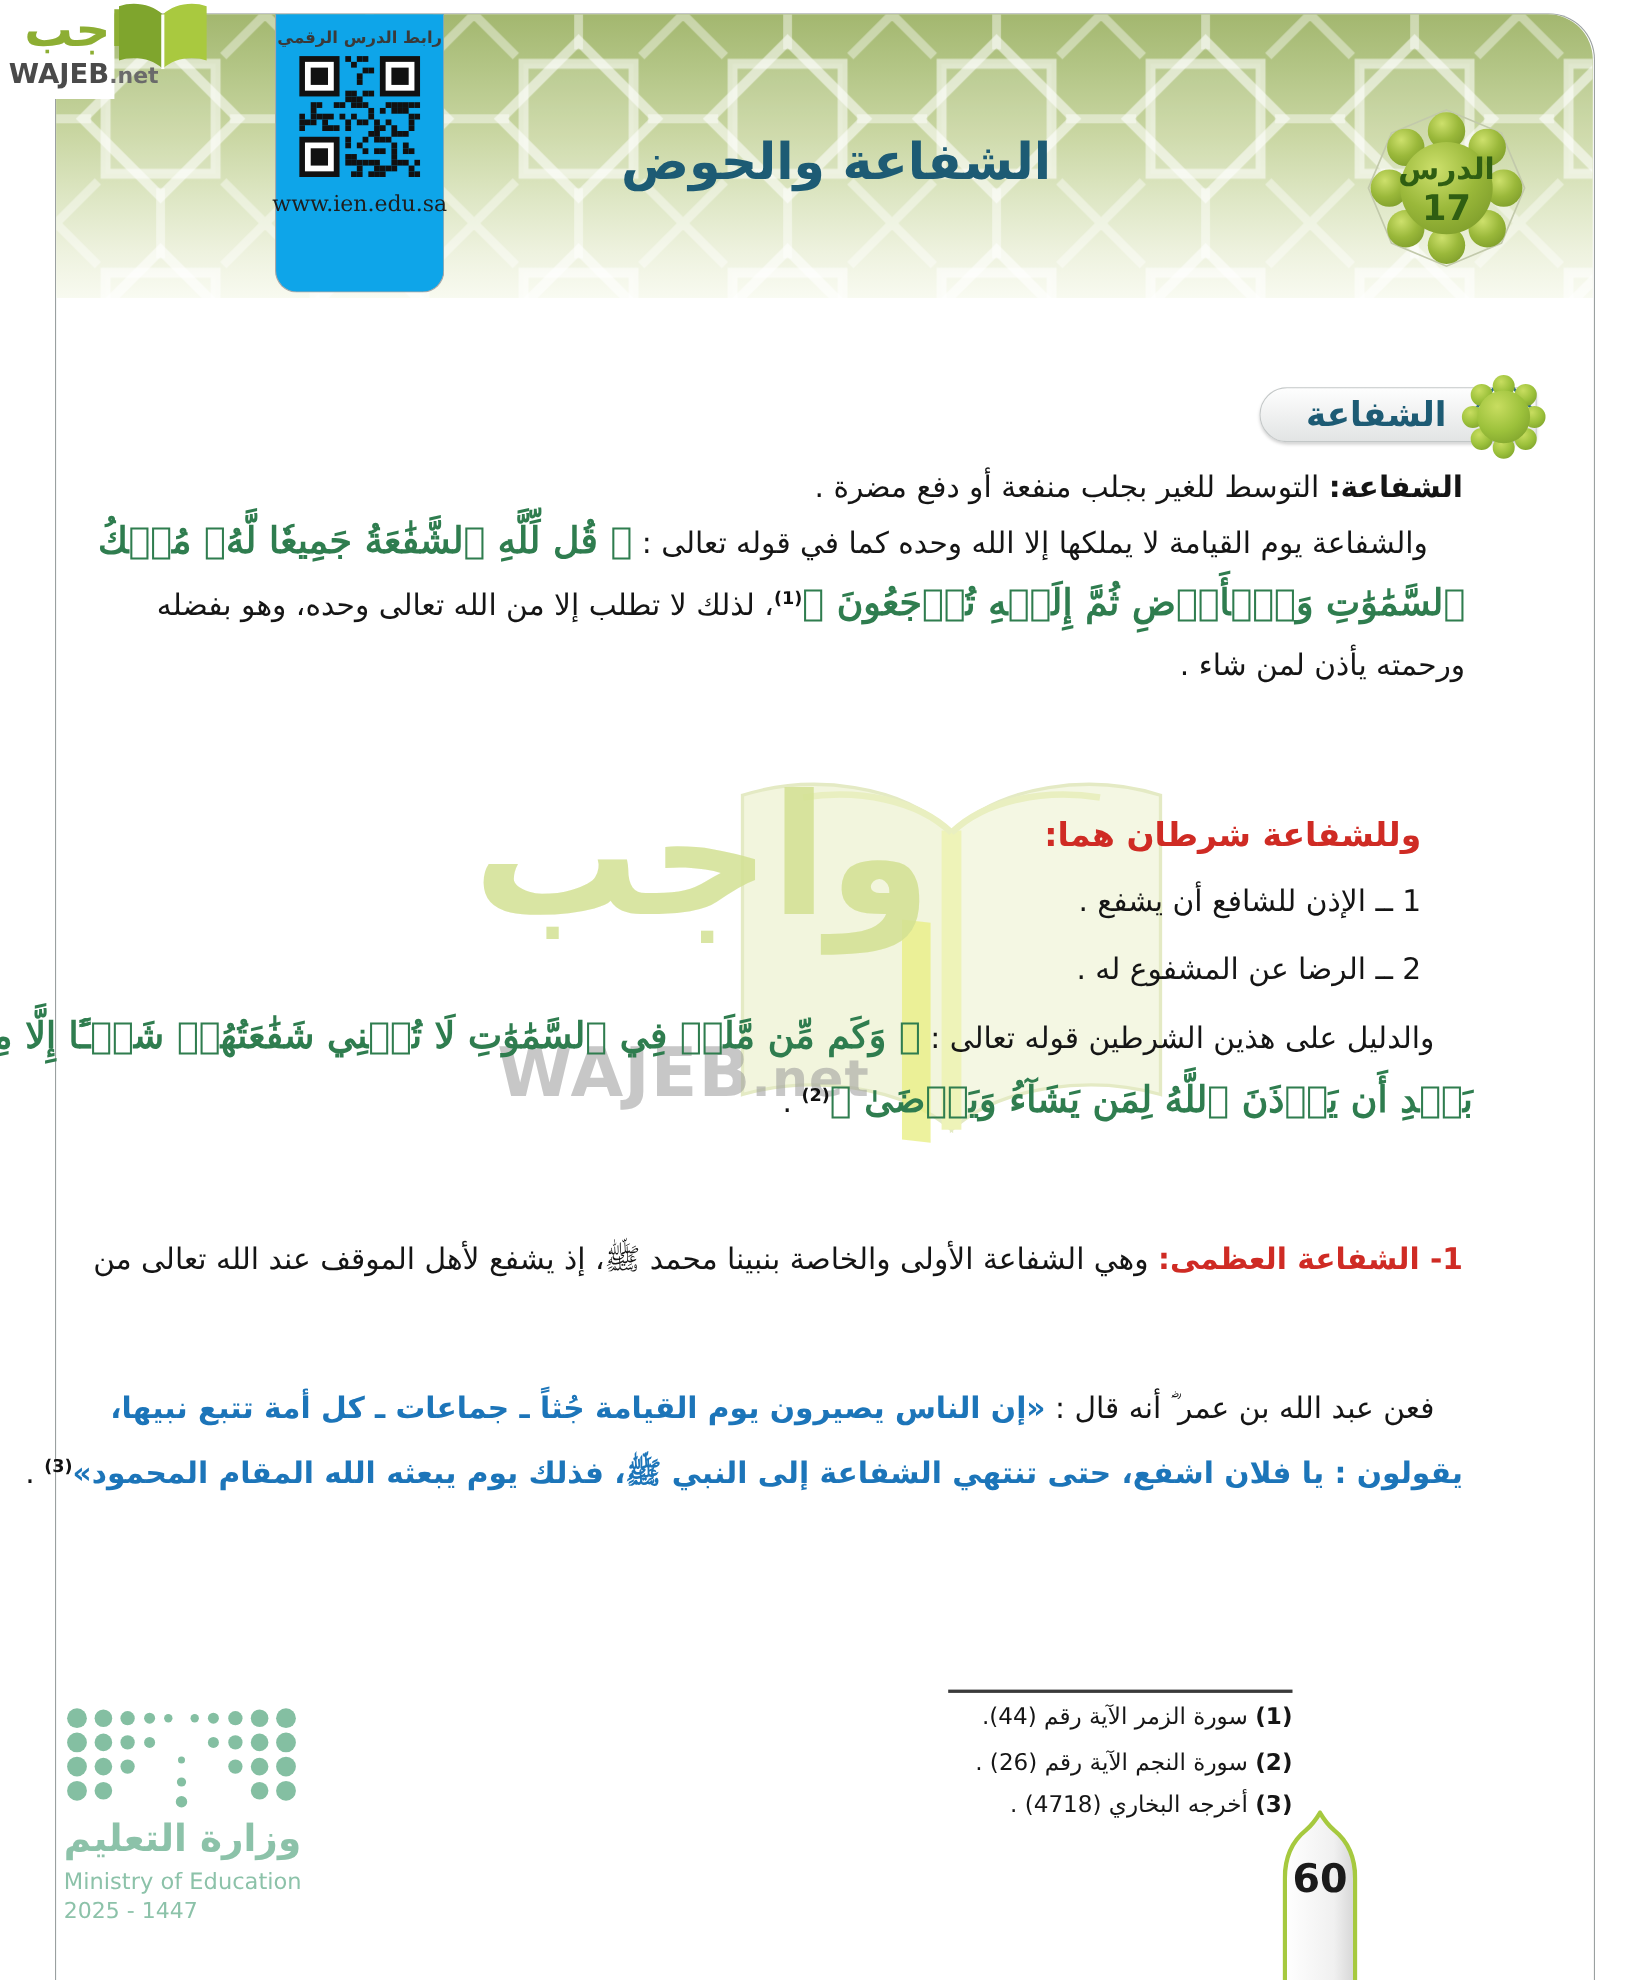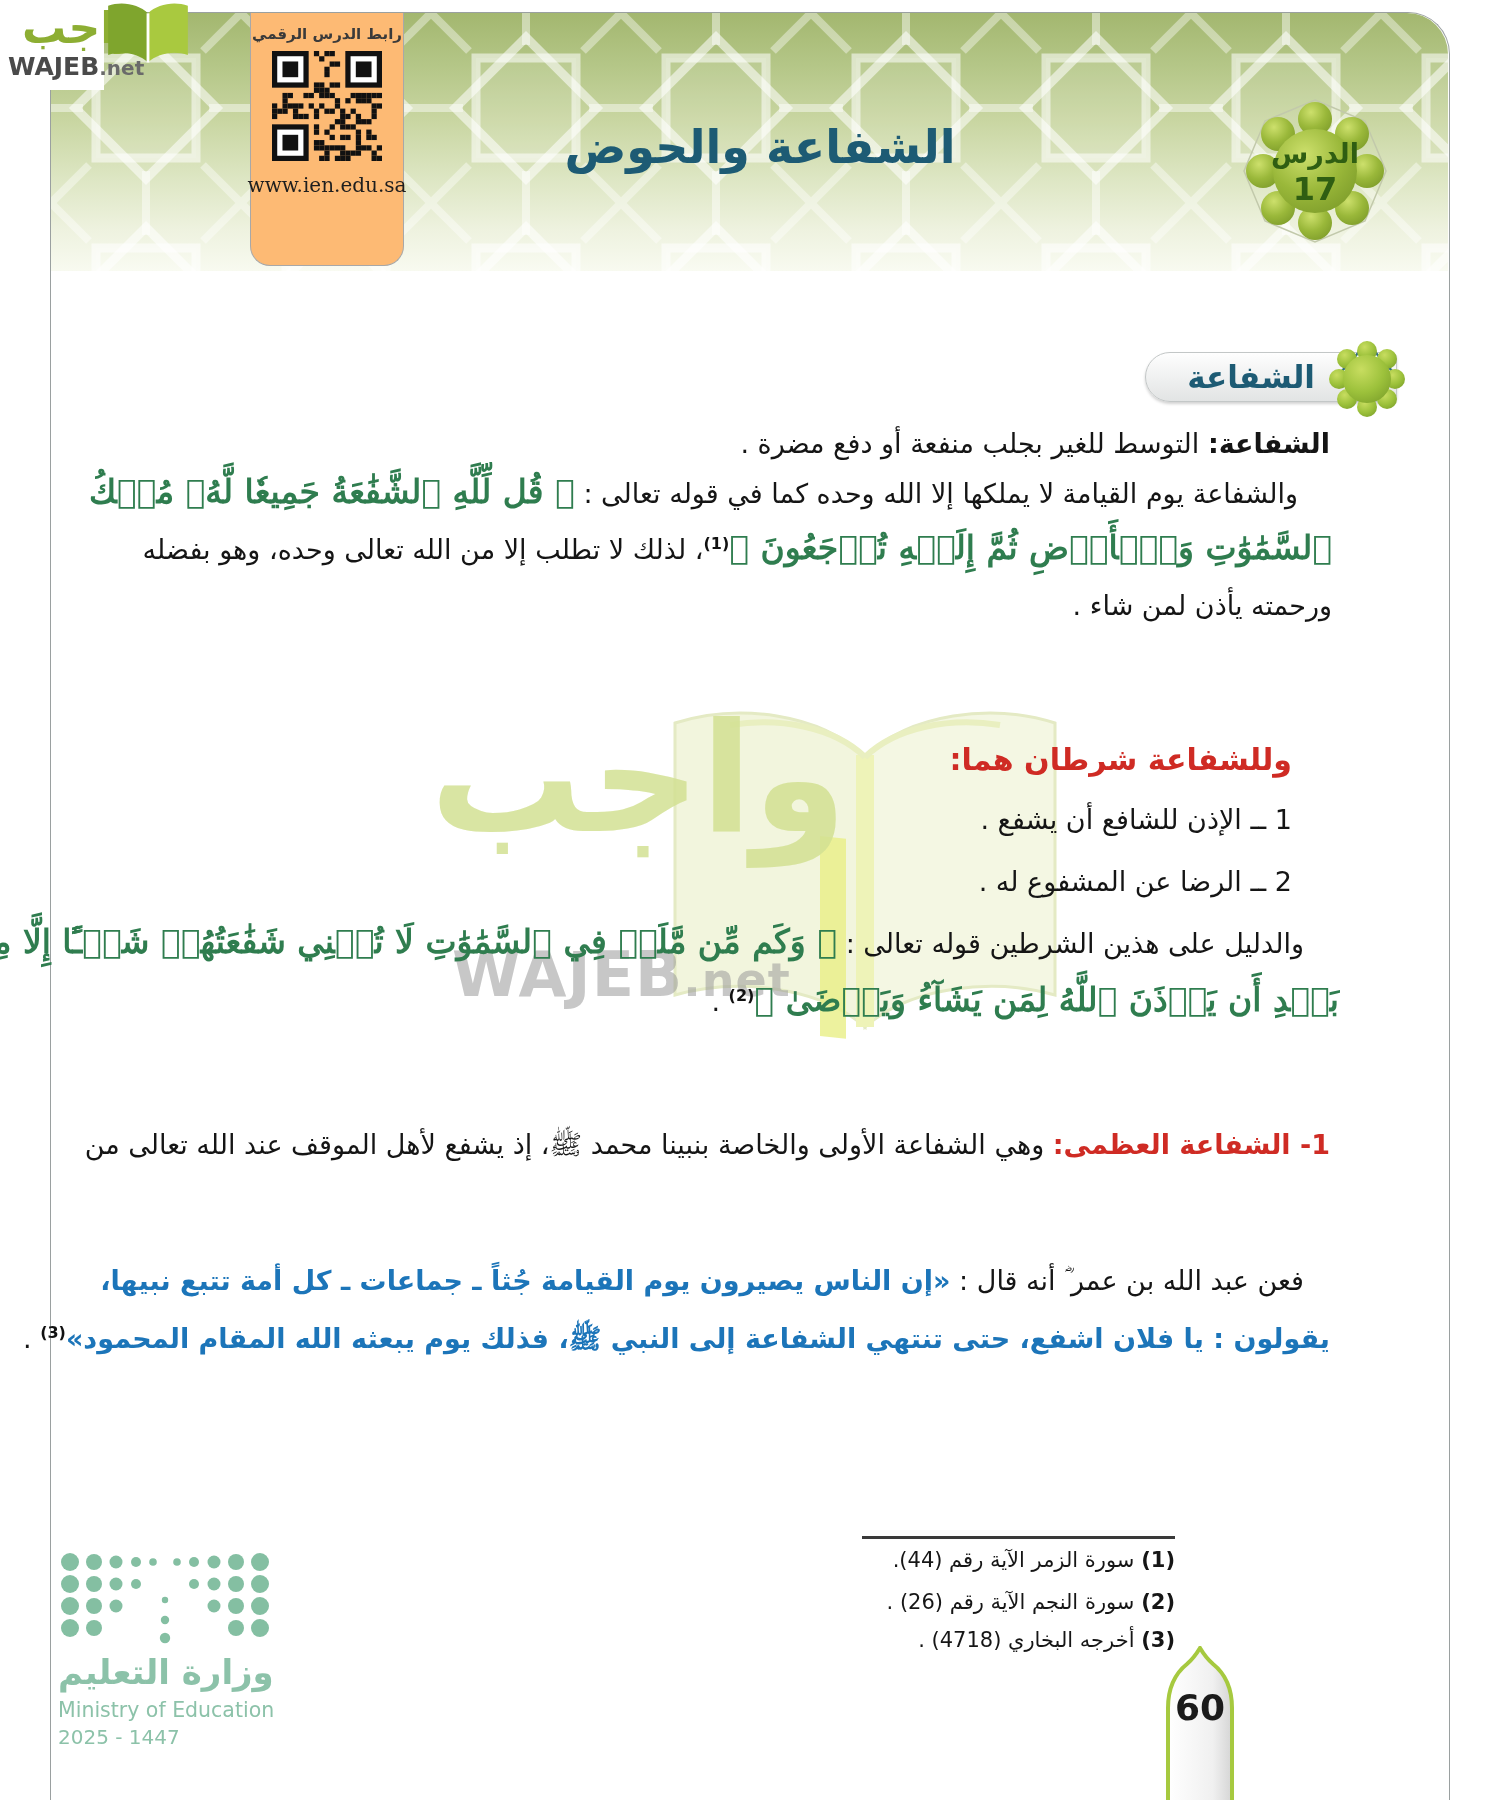--- a/index.html
+++ b/index.html
@@ -6,21 +6,21 @@
   #page{position:relative;width:1500px;height:1800px;background:#fff;overflow:hidden;
         font-family:"DejaVu Sans",sans-serif;}
   .frame{position:absolute;left:50px;top:12px;width:1398px;height:1788px;
          border:1.5px solid #9aa0a0;border-bottom:none;border-radius:42px 42px 0 0;}
   
   .banner{position:absolute;left:51px;top:13px;width:1397px;height:258px;
           border-radius:41px 41px 0 0;overflow:hidden;
           background:linear-gradient(180deg,#a3b76f 0%,#b4c687 20%,#c9d6a2 42%,#dde6c3 64%,#eef2df 84%,#f8faf0 100%);}
   .banner svg{position:absolute;inset:0;}
   
-  .qr-card{position:absolute;left:250px;top:13px;width:152px;height:252px;background:#fdba74;
+  .qr-card{position:absolute;left:250px;top:13px;width:152px;height:252px;background:#0ea5e9;
            border:1.5px solid #a8a8a8;border-top:none;border-radius:0 0 20px 20px;
            display:flex;flex-direction:column;align-items:center;z-index:5;}
   .qr-title{font-size:15px;font-weight:bold;color:#3a3a3a;margin-top:12px;direction:rtl;white-space:nowrap;}
   .qr-box{margin-top:8px;}
   .qr-url{font-size:20px;color:#1e1e1e;margin-top:8px;font-family:"DejaVu Serif",serif;}
   
   .page-title{position:absolute;left:520px;top:120px;width:480px;text-align:center;
               font-size:46px;font-weight:bold;color:#1d5b74;direction:rtl;z-index:4;}
   .lesson-badge{position:absolute;left:1240px;top:96px;width:150px;height:150px;z-index:4;}
   

